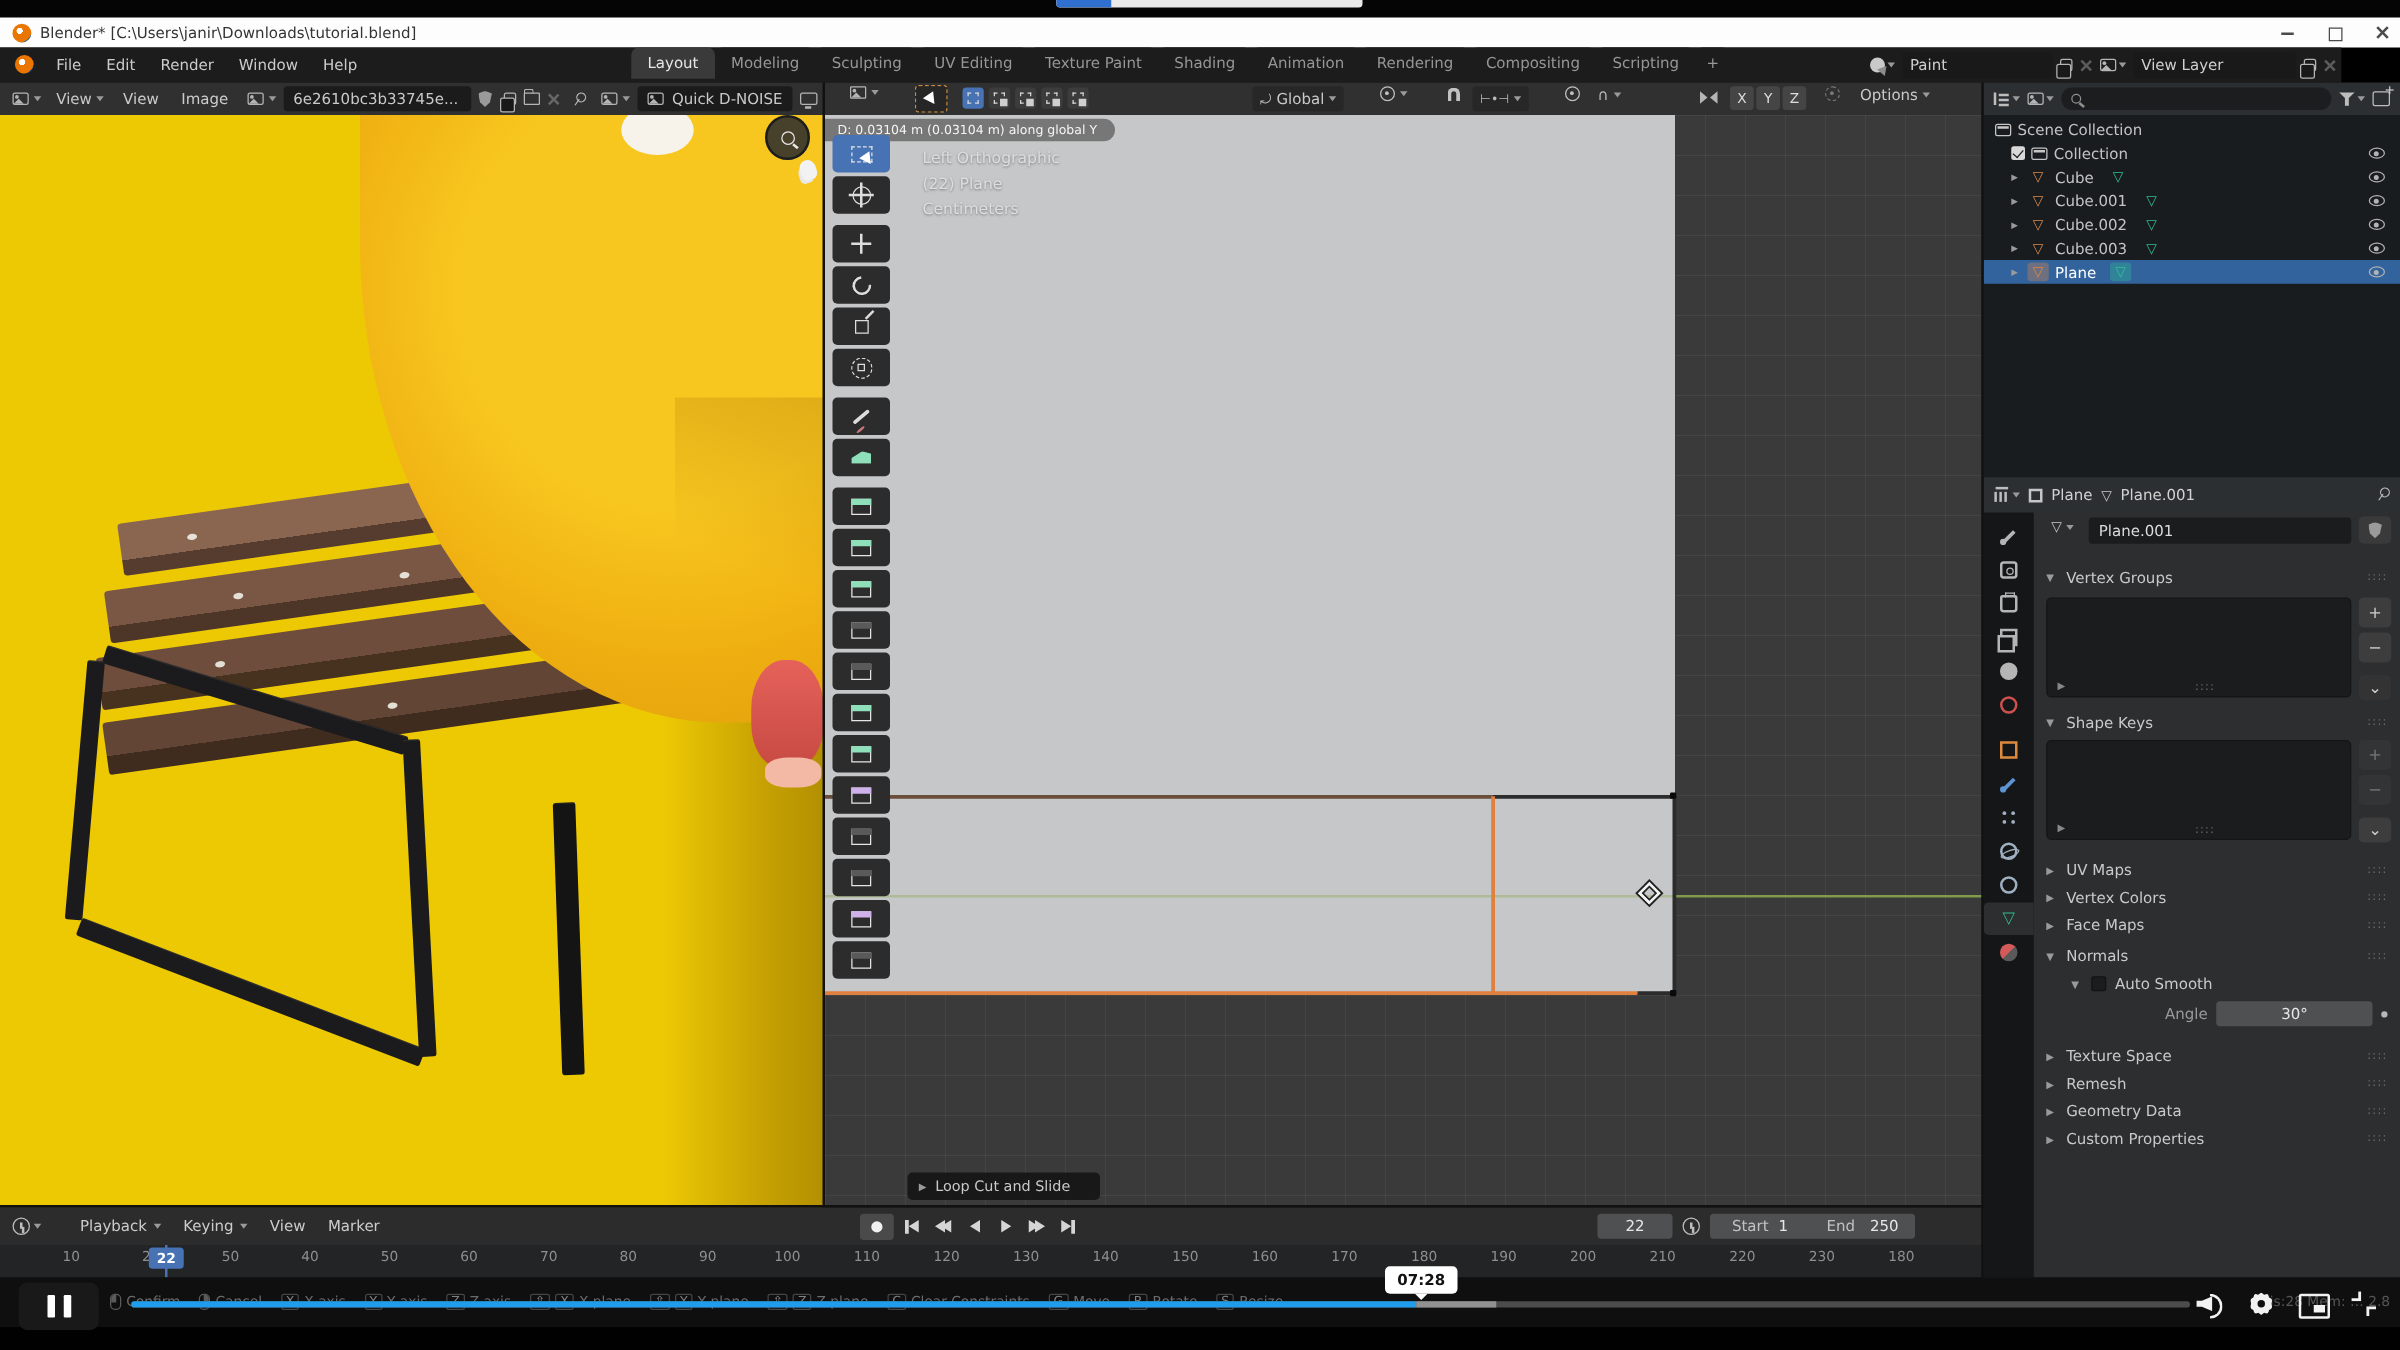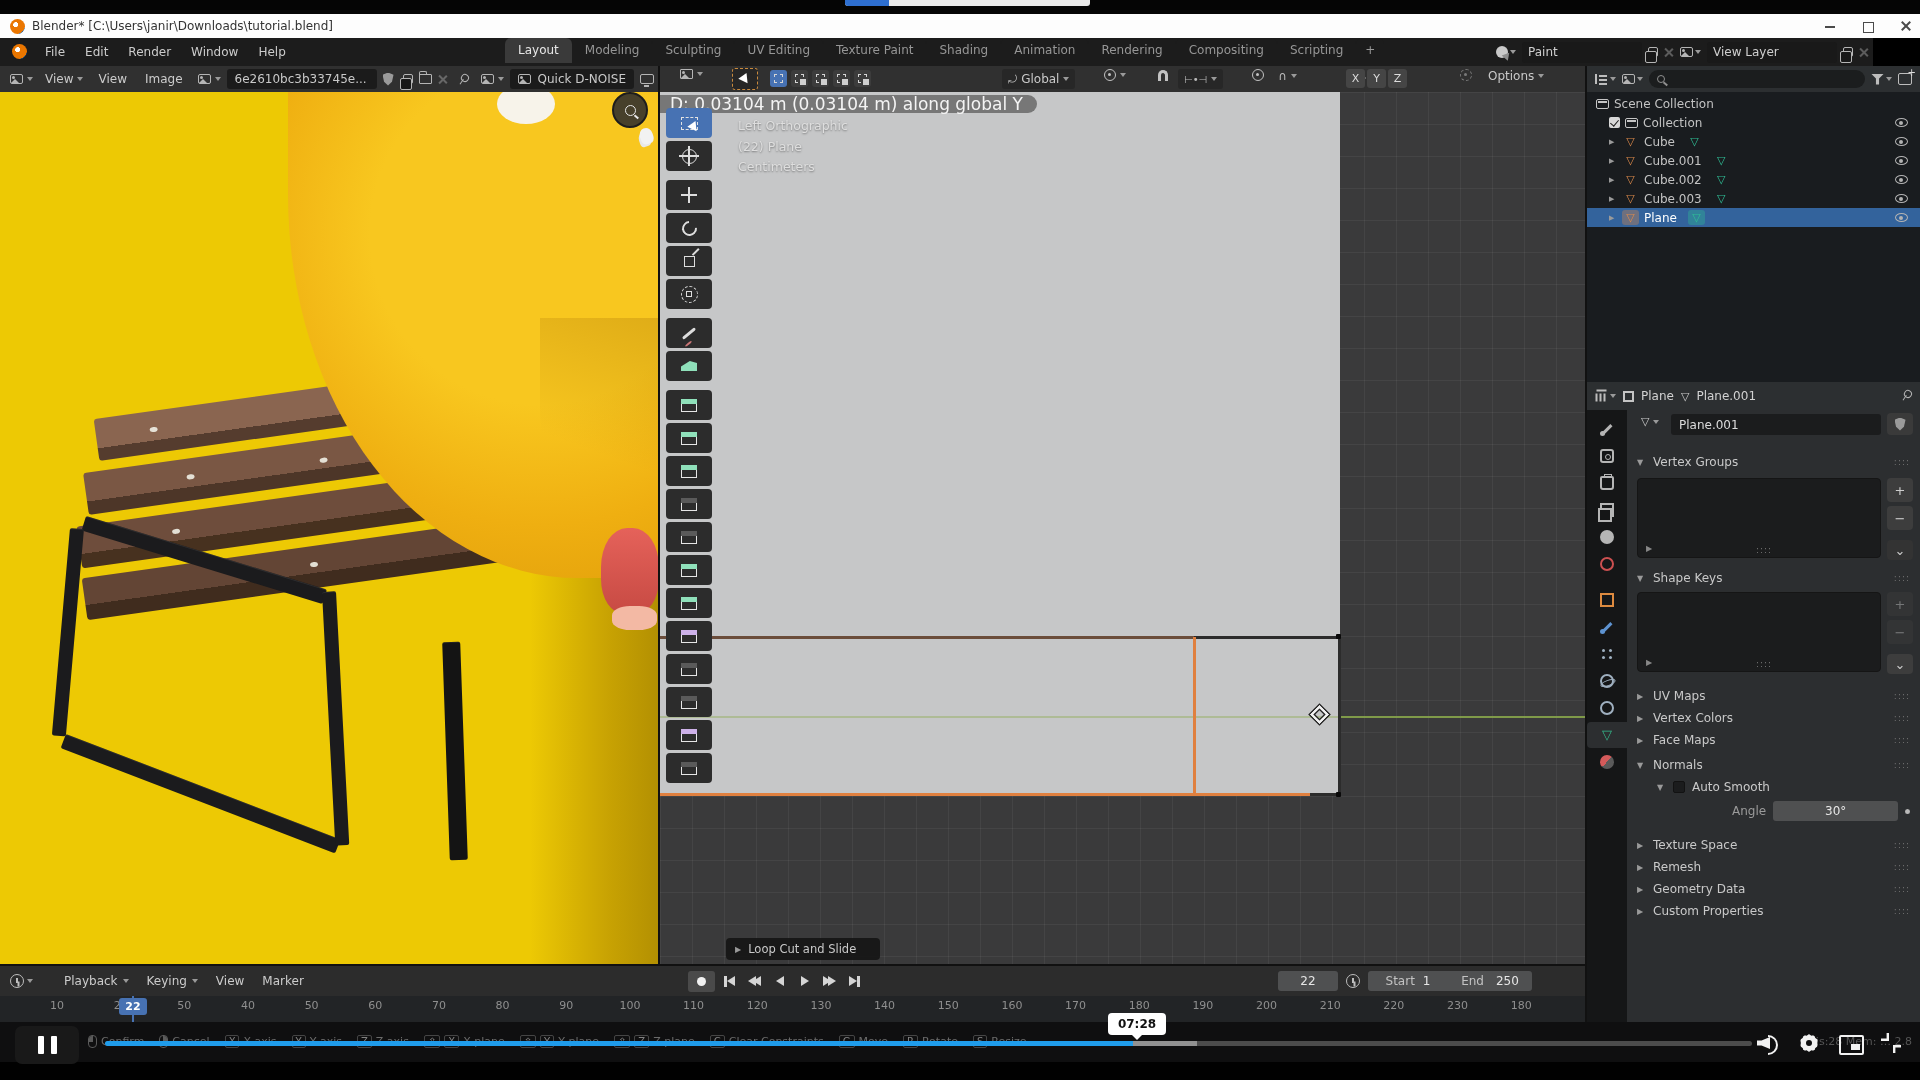--- a/index.html
+++ b/index.html
@@ -100,21 +100,21 @@
 .edge{position:absolute}
 #axis-y-light{position:absolute;left:0;top:624px;width:680px;height:2px;background:rgba(150,175,100,.5)}
 #axis-y-dark{position:absolute;left:680px;top:624px;width:247px;height:2px;background:rgba(135,165,75,.9)}
 #loop-line{position:absolute;left:533px;top:545px;width:2.5px;height:158px;background:#e0803f}
 #edge-top-a{left:0;top:544px;width:534px;height:2.5px;background:#6b4d3b}
 #edge-top-b{left:534px;top:544px;width:146px;height:2.5px;background:#2c2c2c}
 #edge-bot-a{left:0;top:701px;width:650px;height:2.5px;background:#e0803f}
 #edge-bot-b{left:650px;top:701px;width:30px;height:2.5px;background:#2c2c2c}
 #edge-right{left:678px;top:544px;width:2.5px;height:160px;background:#2c2c2c}
 .vtx{position:absolute;width:5px;height:5px;background:#0a0a0a;border-radius:1px}
-#hud-pill{position:absolute;left:0;top:3px;height:18px;background:rgba(112,112,112,.92);border-radius:0 9px 9px 0;color:#f4f4f4;font-size:17px;display:flex;align-items:center;padding:0 14px 0 10px}
+#hud-pill{position:absolute;left:0;top:3px;height:18px;background:rgba(112,112,112,.92);border-radius:0 9px 9px 0;color:#f4f4f4;font-size:10px;display:flex;align-items:center;padding:0 14px 0 10px}
 #vp-overlay{position:absolute;left:78px;top:24px;color:#dedede;font-size:12.5px;text-shadow:0 1px 2px rgba(0,0,0,.4);line-height:20.5px}
 #toolbar{position:absolute;left:6px;top:16px;width:52px}
 .ti{position:relative;width:46px;height:30px;border-radius:4px;background:#2c2c2c;margin:0 0 3px 0}
 .ti.active{background:#4772b3}
 .ti.gap{margin-top:9px}
 .ti .g{position:absolute;inset:0;margin:auto}
 .ti[data-icon="select-box"] .g{width:17px;height:13px;border:1.2px dashed #e2e2e2}
 .ti[data-icon="select-box"] .g::after{content:"";position:absolute;right:-2px;bottom:-3px;border-left:5px solid transparent;border-right:5px solid transparent;border-top:9px solid #fff;transform:rotate(-35deg)}
 .ti[data-icon="cursor"] .g{width:15px;height:15px;border:1.5px solid #ddd;border-radius:50%}
 .ti[data-icon="cursor"] .g::before{content:"";position:absolute;left:5.5px;top:-4px;width:1.5px;height:20px;background:#ddd}
@@ -379,21 +379,21 @@
       <span class="g-arrowc" style="border-radius:50%"></span>
     </span>
   <span class="hdr-item" style="position:absolute;left:612px;top:3px">
       <span style="color:#bbb;font-size:12px">∩</span>
       <span class="caret"></span>
     </span>
   <span style="position:absolute;left:700px;top:7px;width:14px;height:11px">
     <span style="position:absolute;left:0;top:0;width:0;height:0;border-top:5px solid transparent;border-bottom:5px solid transparent;border-left:6px solid #b5b5b5"></span>
     <span style="position:absolute;right:0;top:0;width:0;height:0;border-top:5px solid transparent;border-bottom:5px solid transparent;border-right:6px solid #b5b5b5"></span>
   </span>
-  <span id="axis-btns" style="position:absolute;left:684px;top:3px"><span class="axisbtn">X</span><span class="axisbtn">Y</span><span class="axisbtn">Z</span></span>
+  <span id="axis-btns" style="position:absolute;left:722px;top:3px"><span class="axisbtn">X</span><span class="axisbtn">Y</span><span class="axisbtn">Z</span></span>
   <span class="hdr-item" style="position:absolute;left:794px;top:3px;opacity:.5">
       <span class="g-arrowc" style="border-style:dashed"></span>
     </span>
   <span class="hdr-item" style="position:absolute;left:822px;top:3px">
       <span>Options</span>
       <span class="caret"></span>
     </span>
 </div>
 
 <div class="abs" id="outlhdr">

